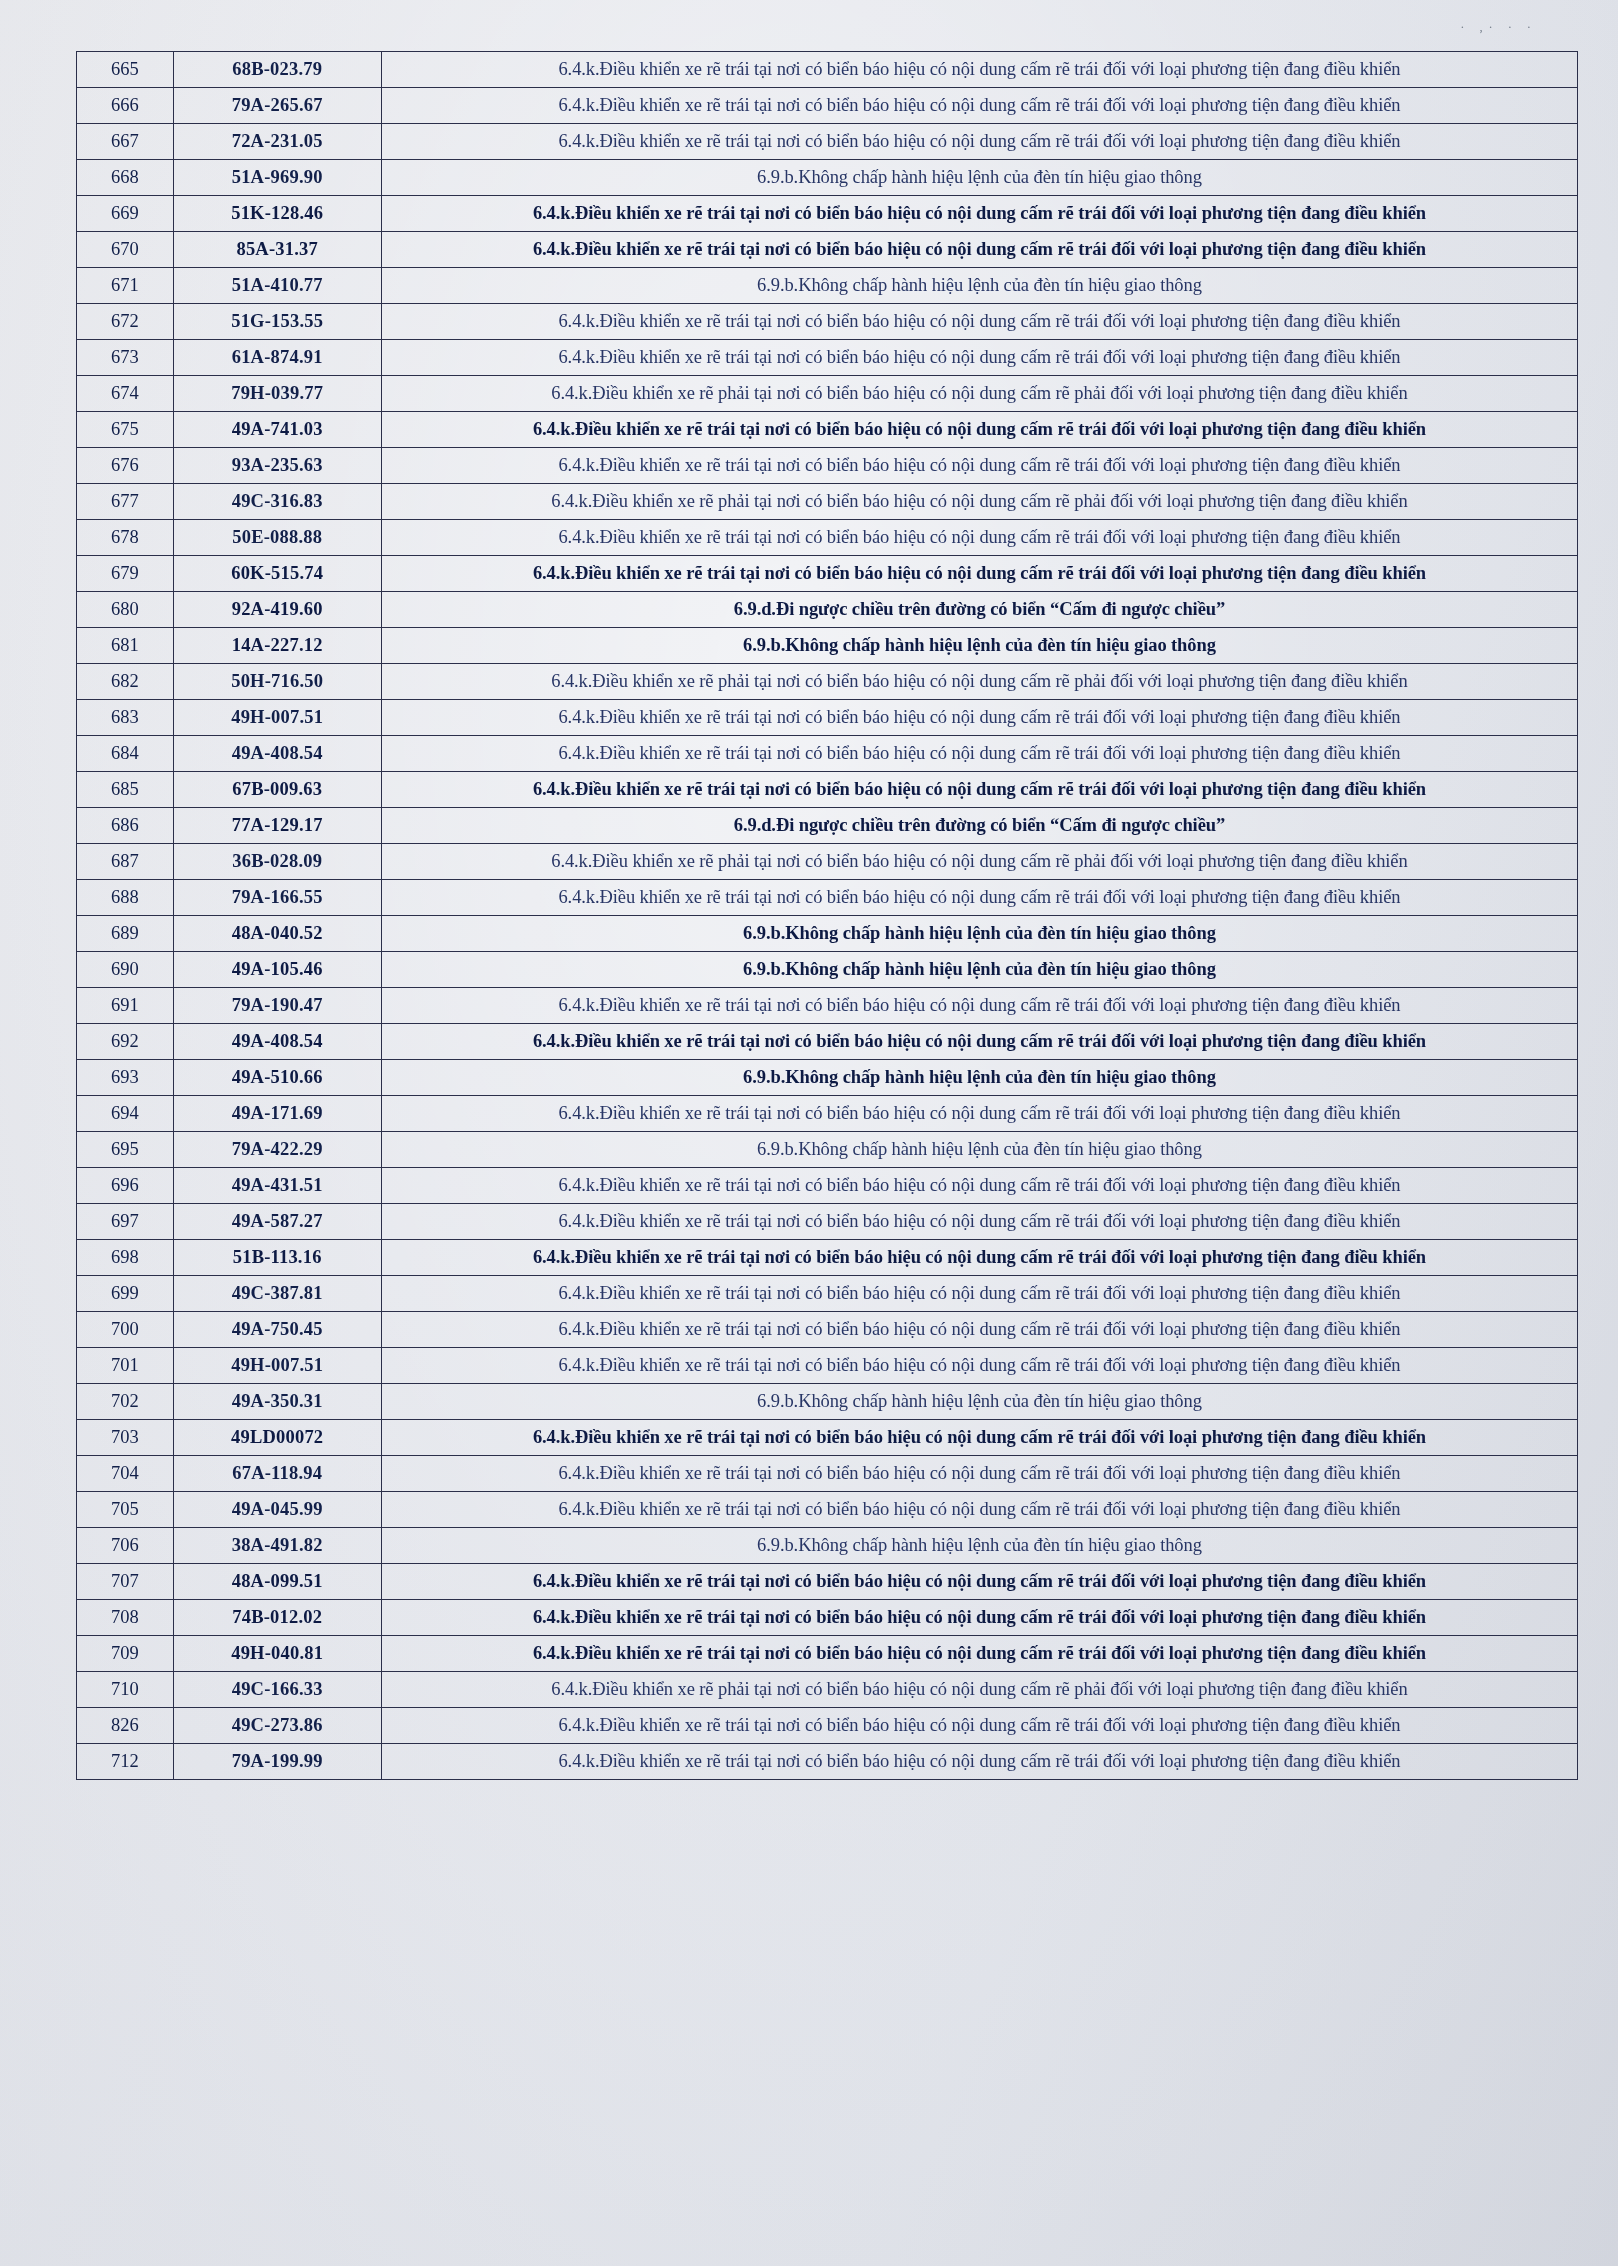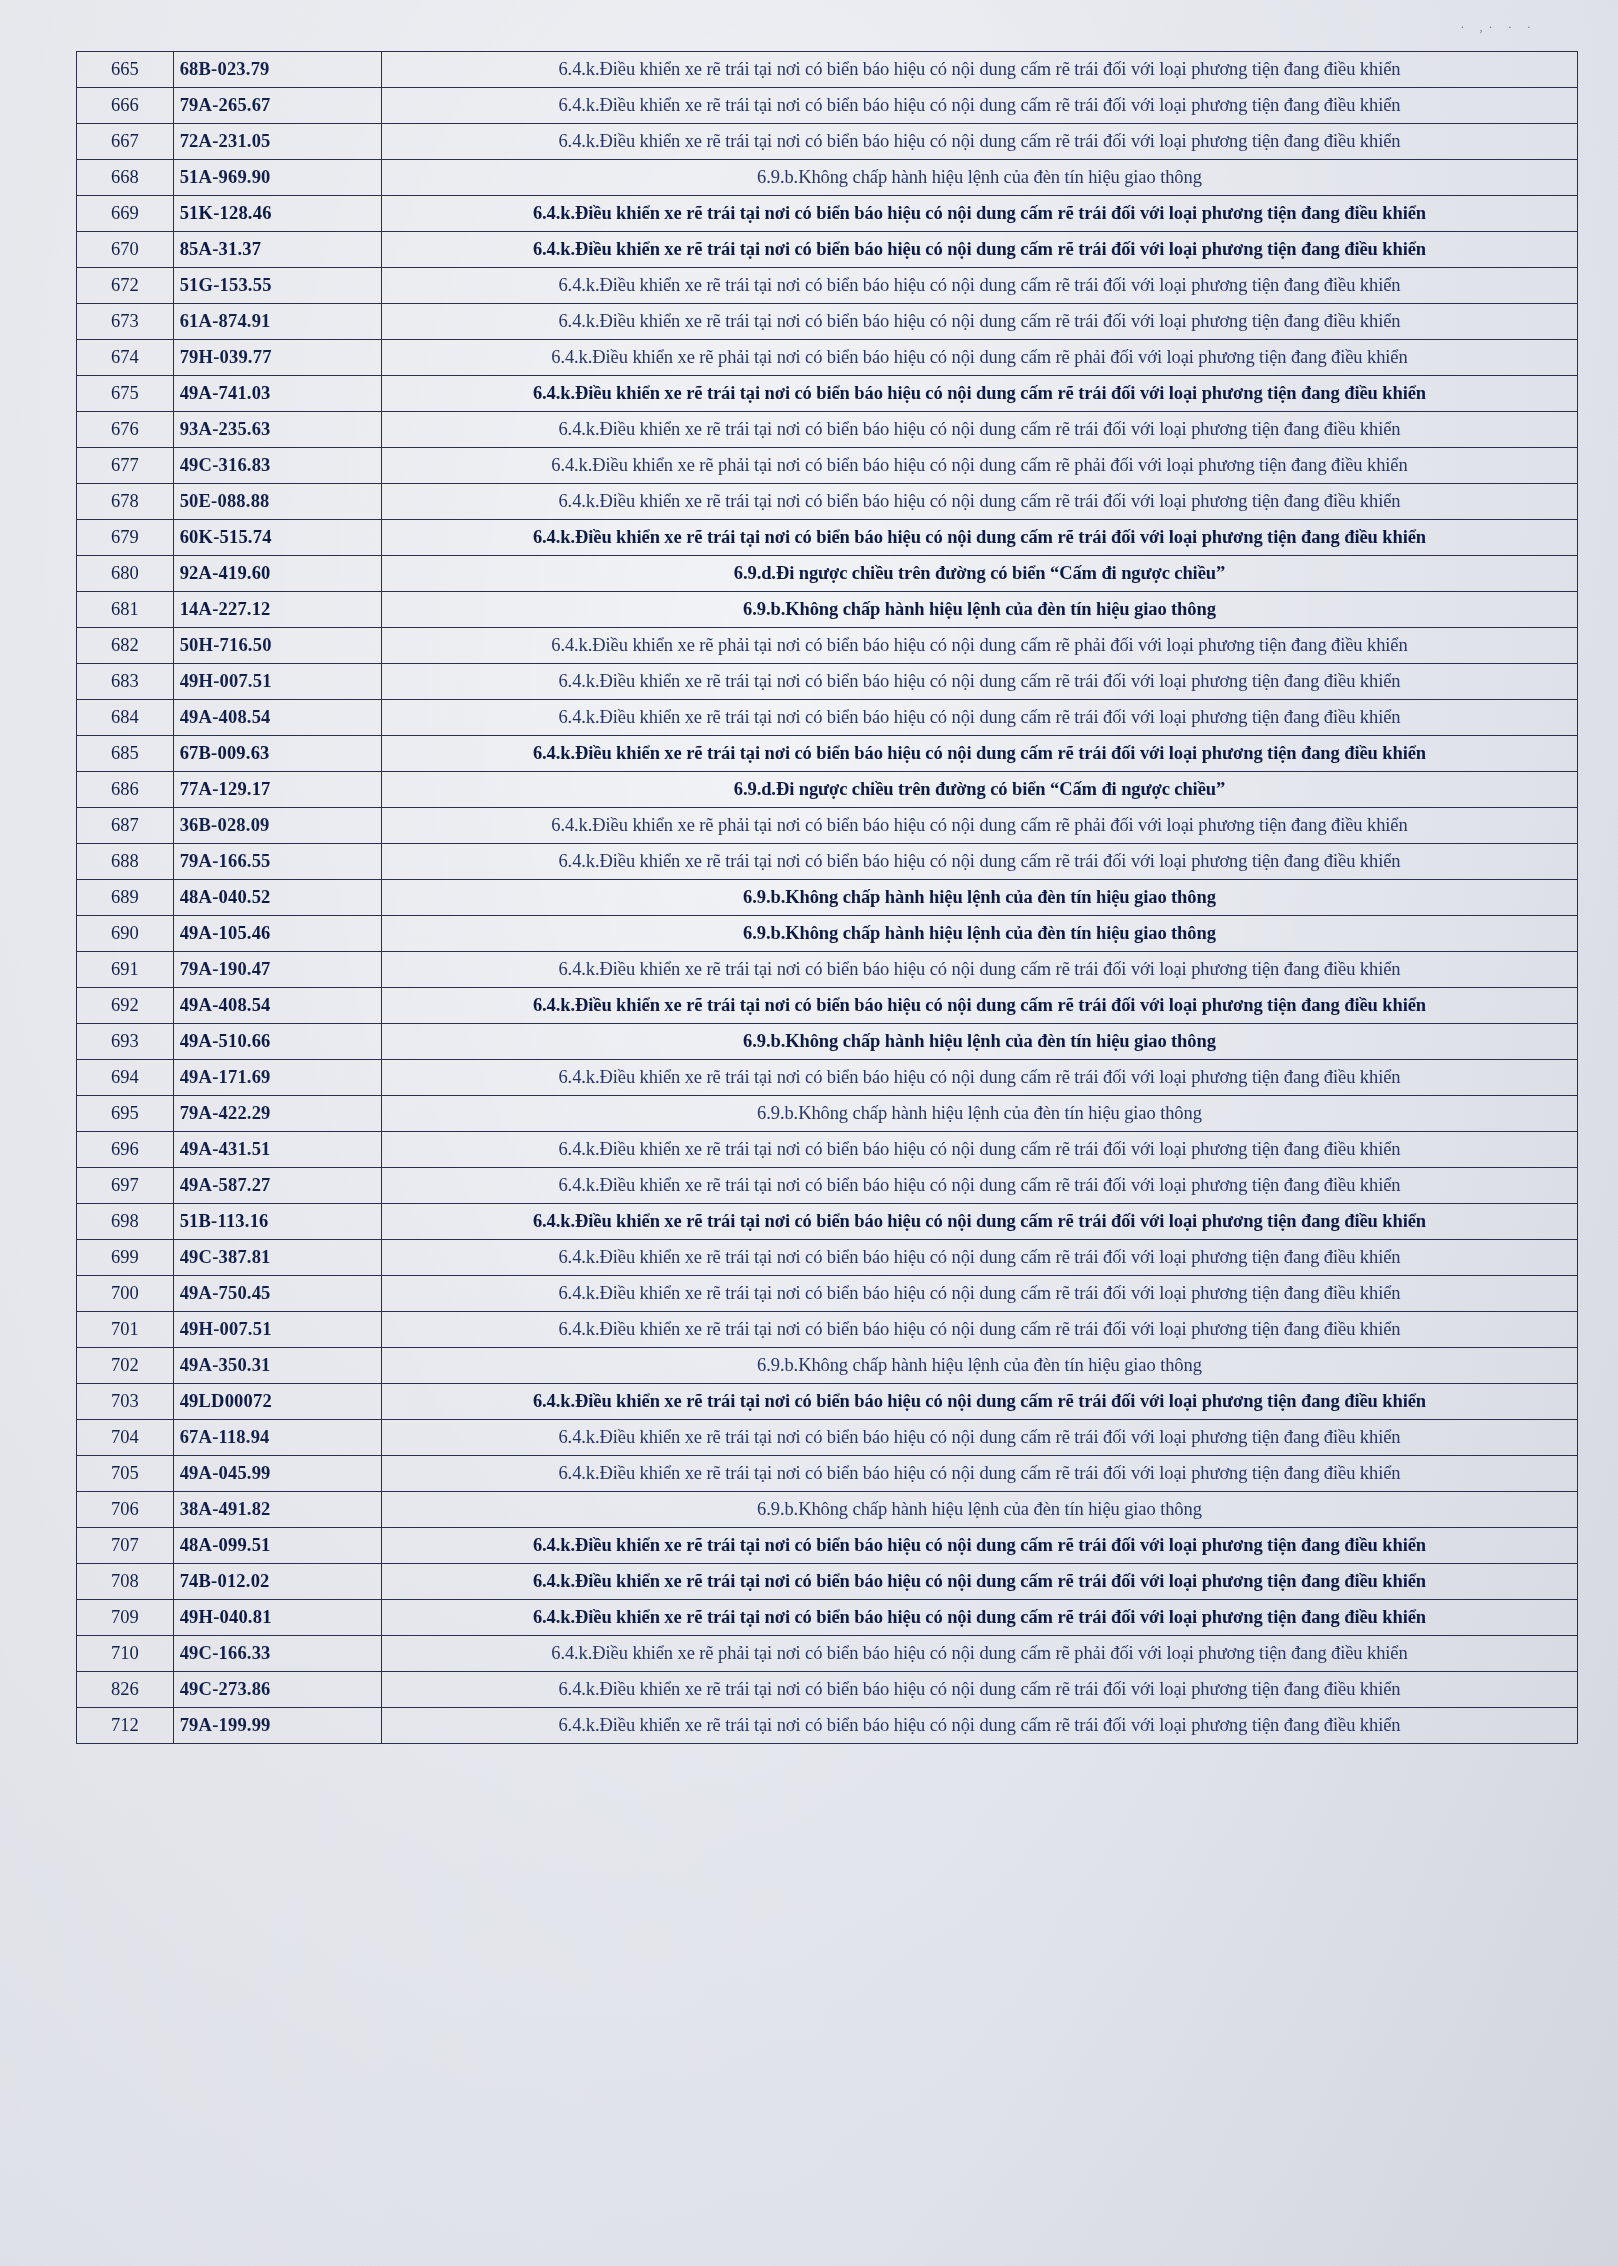--- a/index.html
+++ b/index.html
@@ -59,20 +59,21 @@
     vertical-align: middle;
   }
   td.col-no {
     width: 84px;
     text-align: center;
     font-size: 20.5px;
     font-weight: 400;
   }
   td.col-plate {
     width: 195px;
+    text-align: center;
     font-weight: bold;
     font-size: 19.5px;
     letter-spacing: 0.2px;
   }
   td.col-viol {
     width: 1184px;
     text-align: center;
     font-size: 18px;
     letter-spacing: -0.1px;
   }
@@ -120,20 +121,25 @@
             <td class="col-no">669</td>
             <td class="col-plate">51K-128.46</td>
             <td class="col-viol">6.4.k.Điều khiển xe rẽ trái tại nơi có biển báo hiệu có nội dung cấm rẽ trái đối với loại phương tiện đang điều khiển</td>
           </tr>
           <tr class="bold-row">
             <td class="col-no">670</td>
             <td class="col-plate">85A-31.37</td>
             <td class="col-viol">6.4.k.Điều khiển xe rẽ trái tại nơi có biển báo hiệu có nội dung cấm rẽ trái đối với loại phương tiện đang điều khiển</td>
           </tr>
           <tr class="light-row">
+            <td class="col-no">671</td>
+            <td class="col-plate">51A-410.77</td>
+            <td class="col-viol">6.9.b.Không chấp hành hiệu lệnh của đèn tín hiệu giao thông</td>
+          </tr>
+          <tr class="light-row">
             <td class="col-no">672</td>
             <td class="col-plate">51G-153.55</td>
             <td class="col-viol">6.4.k.Điều khiển xe rẽ trái tại nơi có biển báo hiệu có nội dung cấm rẽ trái đối với loại phương tiện đang điều khiển</td>
           </tr>
           <tr class="light-row">
             <td class="col-no">673</td>
             <td class="col-plate">61A-874.91</td>
             <td class="col-viol">6.4.k.Điều khiển xe rẽ trái tại nơi có biển báo hiệu có nội dung cấm rẽ trái đối với loại phương tiện đang điều khiển</td>
           </tr>
           <tr class="light-row">

